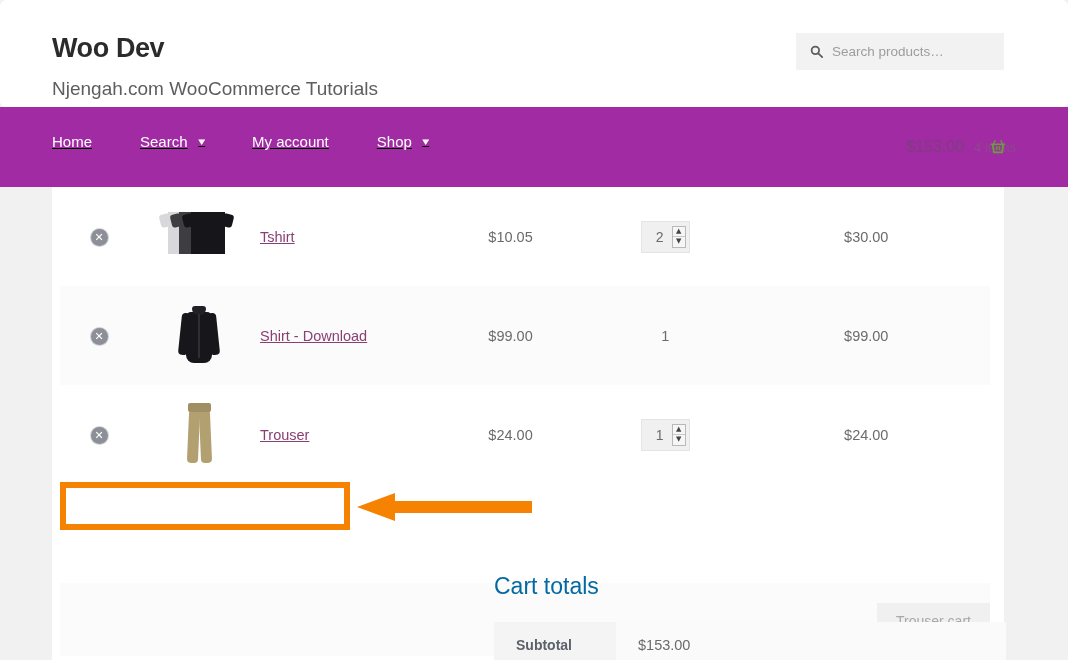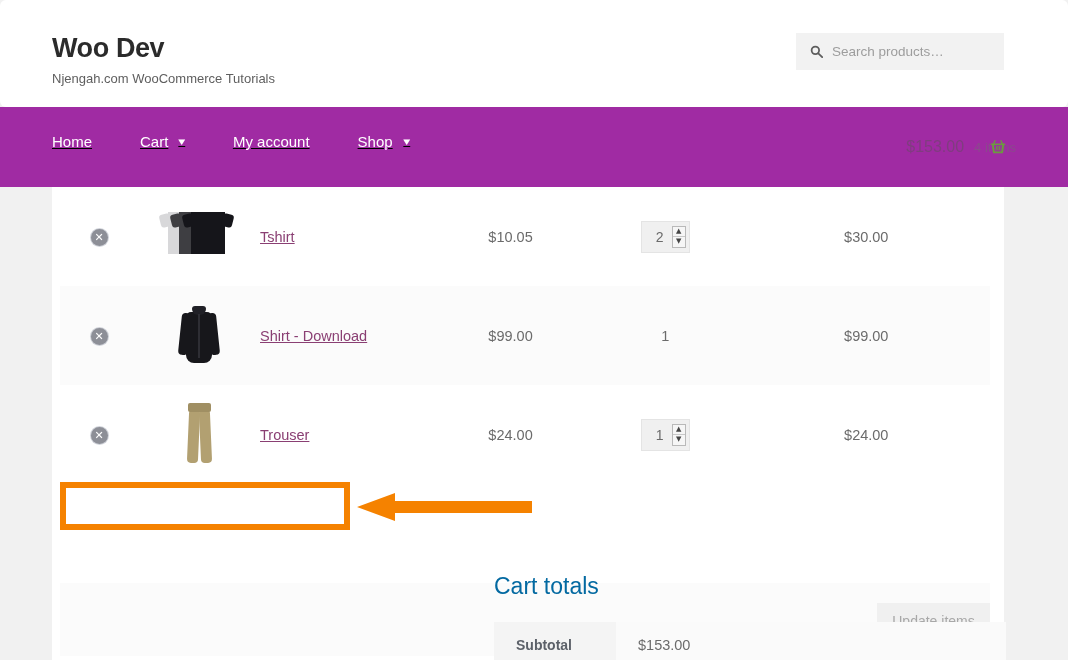--- a/index.html
+++ b/index.html
@@ -22,22 +22,22 @@
     width: 1068px; height: 107px;
     background: #ffffff;
     border-radius: 6px;
   }
   .branding { position: absolute; left: 52px; top: 32px; }
   .site-title {
     font-size: 27px; font-weight: bold; color: #2b2b2b;
     letter-spacing: -0.4px; line-height: 32px;
   }
   .site-desc {
-    font-size: 13px; color: #5e5e5e; line-height: 18px;
-    margin-top: 6px;
+    font-size: 19px; color: #5e5e5e; line-height: 18px;
+    margin-top: 16px;
   }
   .search-box {
     position: absolute; left: 796px; top: 33px;
     width: 208px; height: 37px;
     background: #f2f2f2;
     display: flex; align-items: center;
     padding-left: 14px;
   }
   .search-box .s-icon {
     width: 13px; height: 13px; flex: none;
@@ -285,21 +285,21 @@
   </div>
 
   <div class="nav-bar">
     <div class="nav-items">
 
       <div class="nav-item">
         <span>Home</span>
       </div>
 
       <div class="nav-item">
-        <span>Cart</span>
+        <span>Search</span>
         <span class="chev">▾</span>
       </div>
 
       <div class="nav-item">
         <span>My account</span>
       </div>
 
       <div class="nav-item">
         <span>Shop</span>
         <span class="chev">▾</span>
@@ -419,21 +419,21 @@
             </span>
           </td>
           <td class="col-total">
             <span>$24.00</span>
           </td>
         </tr>
       </tbody>
     </table>
 
     <div class="actions-row">
-      <button class="update-cart-btn">Update items</button>
+      <button class="update-cart-btn">Trouser cart</button>
     </div>
 
     <div class="anno-box"></div>
     <svg class="anno-arrow" viewBox="0 0 175 30">
       <polygon points="0,15 38,1 38,9 175,9 175,21 38,21 38,29" fill="#f58200"></polygon>
     </svg>
 
     <div class="cart-totals">
       <div class="ct-title">Cart totals</div>
       <table class="ct-table">

